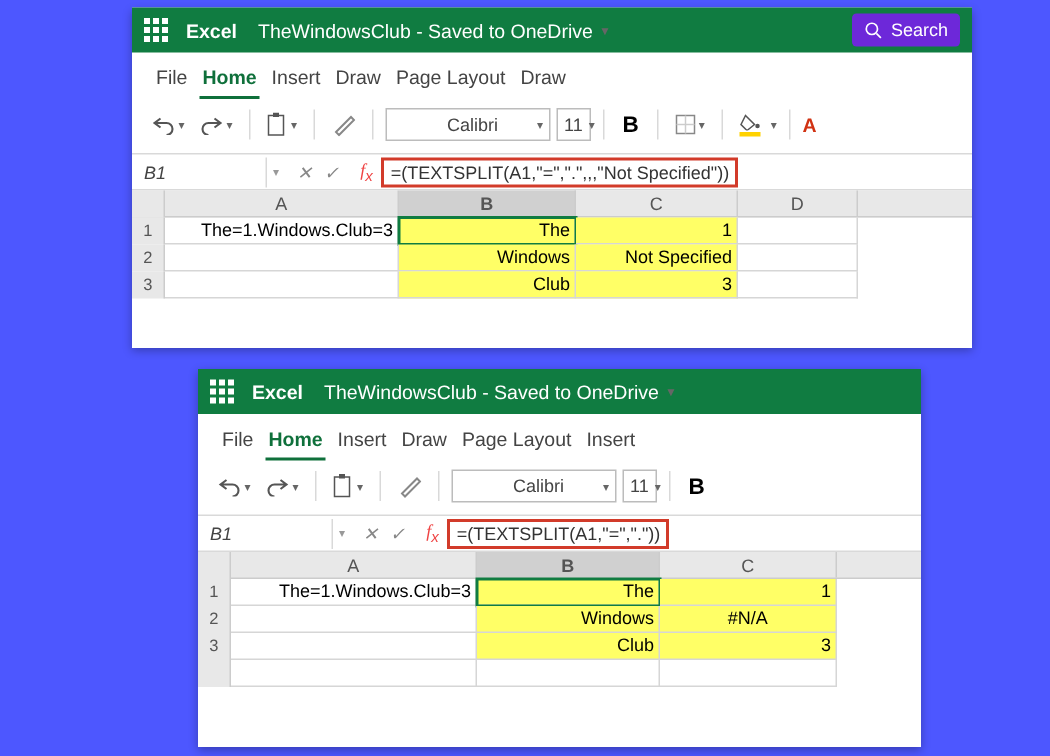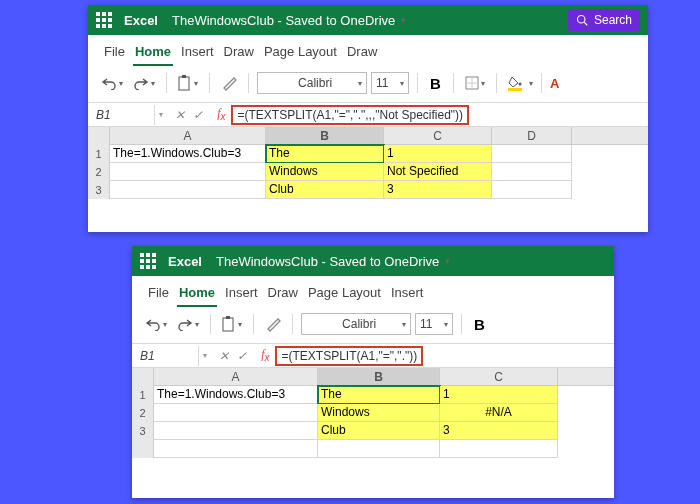--- a/index.html
+++ b/index.html
@@ -15,38 +15,38 @@
   .doc-name { display:flex; align-items:center; gap:4px; margin-left:2px; }
   .search { margin-left:auto; background:#6d28d9; height:22px; display:flex; align-items:center; padding:0 8px; gap:6px; font-size:12px; border-radius:3px;}
   .ribbon-tabs { display:flex; gap:6px; padding:6px 14px 2px; font-size:13px; color:#444; }
   .ribbon-tabs > span { padding: 3px 2px 5px; cursor:pointer; }
   .ribbon-tabs .active { color:#0f703b; border-bottom:2px solid #0f703b; font-weight:600; }
   .ribbon-row { display:flex; align-items:center; gap:4px; padding:4px 10px 8px; border-bottom:1px solid #d9d9d9; font-size:12px; }
   .rbtn { display:flex; align-items:center; padding:2px 3px; gap:2px; border-radius:2px; }
   .sep { width:1px; height:20px; background:#d9d9d9; margin:0 4px; }
   .sel { border:1px solid #bcbcbc; background:#fff; height:22px; display:flex; align-items:center; padding:0 4px; gap:4px; font-size:12px; color:#444;}
   .fontname { width:110px; justify-content:space-between;padding-left:40px; }
-  .fontsize { width:38px; justify-content:space-between; }
+  .fontsize { width:23px; justify-content:space-between; }
   .bold { font-weight:700; font-size:15px; padding:0 4px; }
   .chev { font-size:8px; color:#666; }
   .brush { color:#888; font-size:14px;}
   .bucket-under { width:14px; height:3px; background:#ffd200; display:block;}
   .A-under { font-weight:700; font-size:13px; color:#d13212;}
   .namebox-row { display:flex; align-items:center; border-bottom:1px solid #d9d9d9; height:24px; font-size:12px; }
-  .namebox { width:67px; border-right:1px solid #d9d9d9; padding:3px 8px; color:#444; font-style:italic; }
+  .namebox { width:90px; border-right:1px solid #d9d9d9; padding:3px 8px; color:#444; font-style:italic; }
   .nb-icons { display:flex; gap:8px; padding:0 8px; color:#888; font-style:italic; }
   .fx { font-style: italic; font-family: "Cambria Math", serif; color:#ef4444; padding:0 6px;}
   .formula-box { border:2px solid #d23b2a; padding:1px 4px; font-size:12px; color:#333; white-space:nowrap; }
   .grid-wrap { position:relative; }
   .col-headers { display:flex; font-size:12px; color:#555; background:#e8e8e8; border-bottom:1px solid #ccc; height:18px; }
   .rowh { width:22px; border-right:1px solid #ccc; background:#e8e8e8; text-align:center; font-size:11px; color:#555; height:18px; line-height:18px; }
   .colh { border-right:1px solid #ccc; text-align:center; line-height:18px; }
   .colA { width:156px; } .colB { width:118px; background:#d0d0d0;} .colC { width:108px;} .colD { width:80px;}
   .grow { display:flex; height:18px; font-size:12px; }
-  .cell { border-right:1px solid #d6d6d6; border-bottom:1px solid #d6d6d6; padding:0 3px; line-height:17px; overflow:hidden; white-space:nowrap; }
+  .cell { border-right:1px solid #d6d6d6; border-bottom:1px solid #d6d6d6; padding:0 3px; line-height:17px; overflow:hidden; white-space:nowrap;text-align:right; }
   .cA { width:156px; } .cB { width:118px; } .cC { width:108px; } .cD { width:80px; }
   .yellow { background:#ffff66; }
   .sel-cell { outline:2px solid #107c41; outline-offset:-1px; }
   .right { text-align:center; }
 
   
   .w2 .colA, .w2 .cA { width:164px; }
   .w2 .colB, .w2 .cB { width:122px; }
   .w2 .colC, .w2 .cC { width:118px; }
   svg { display:block; }

